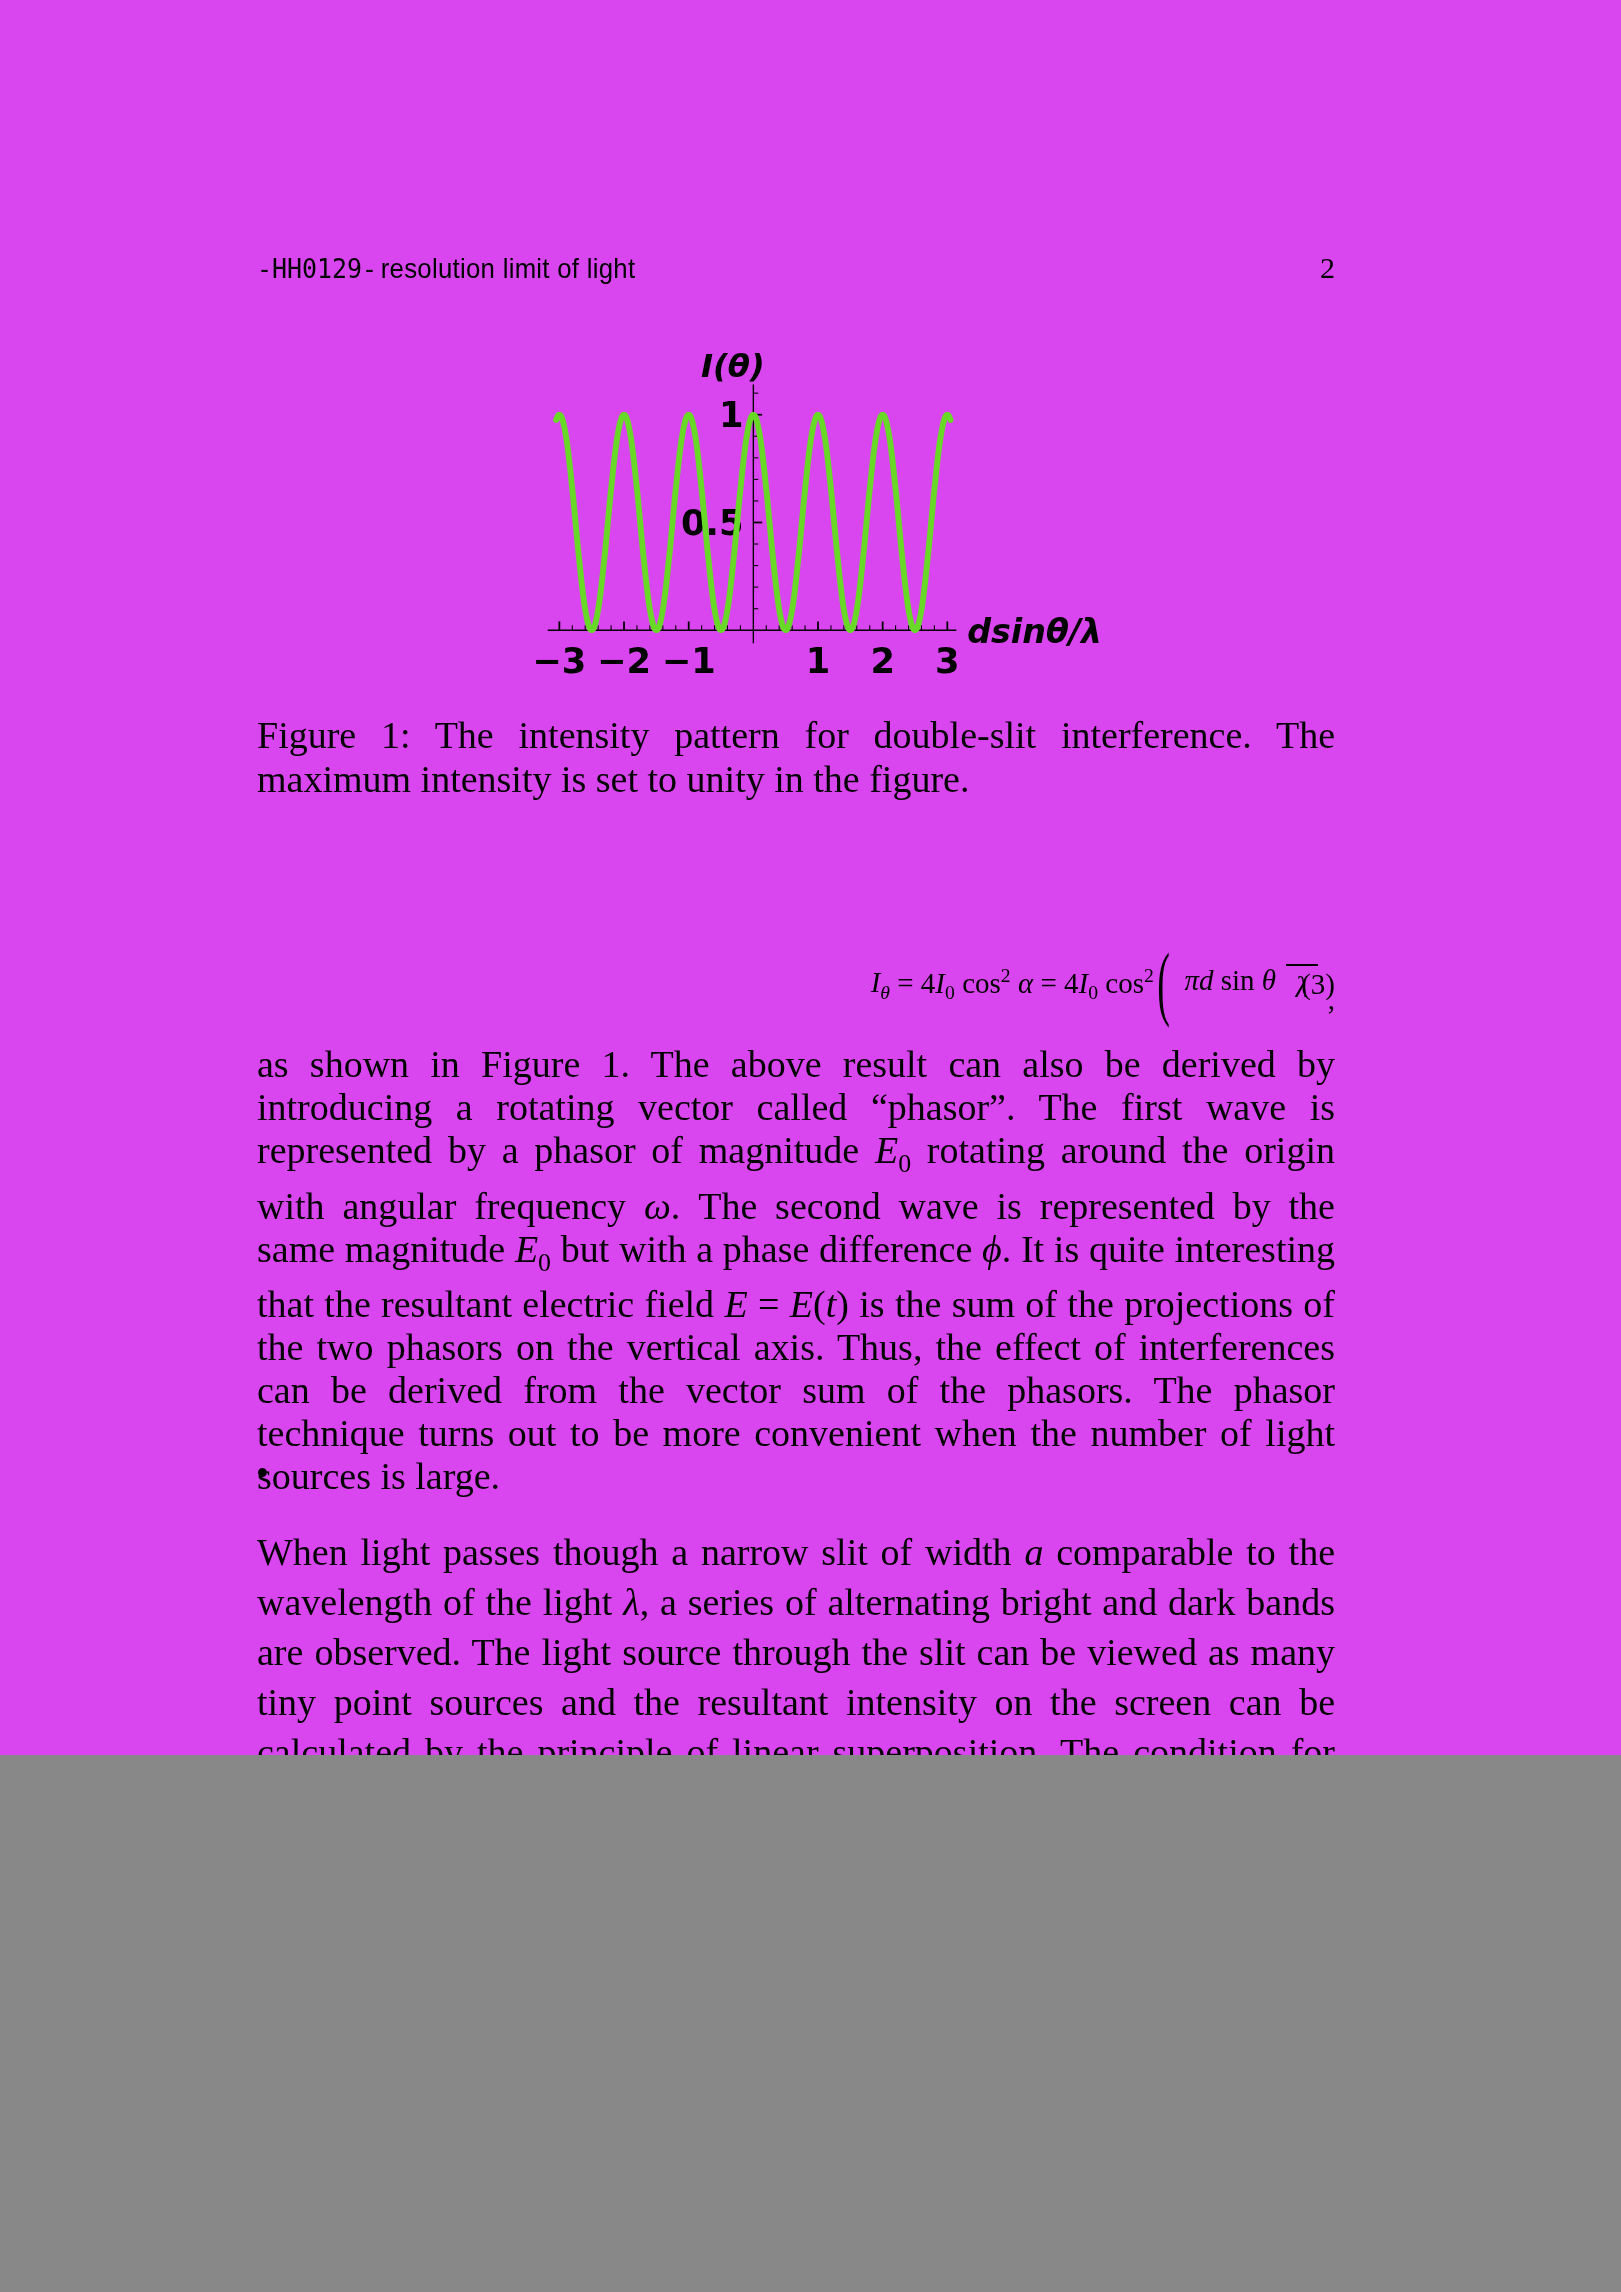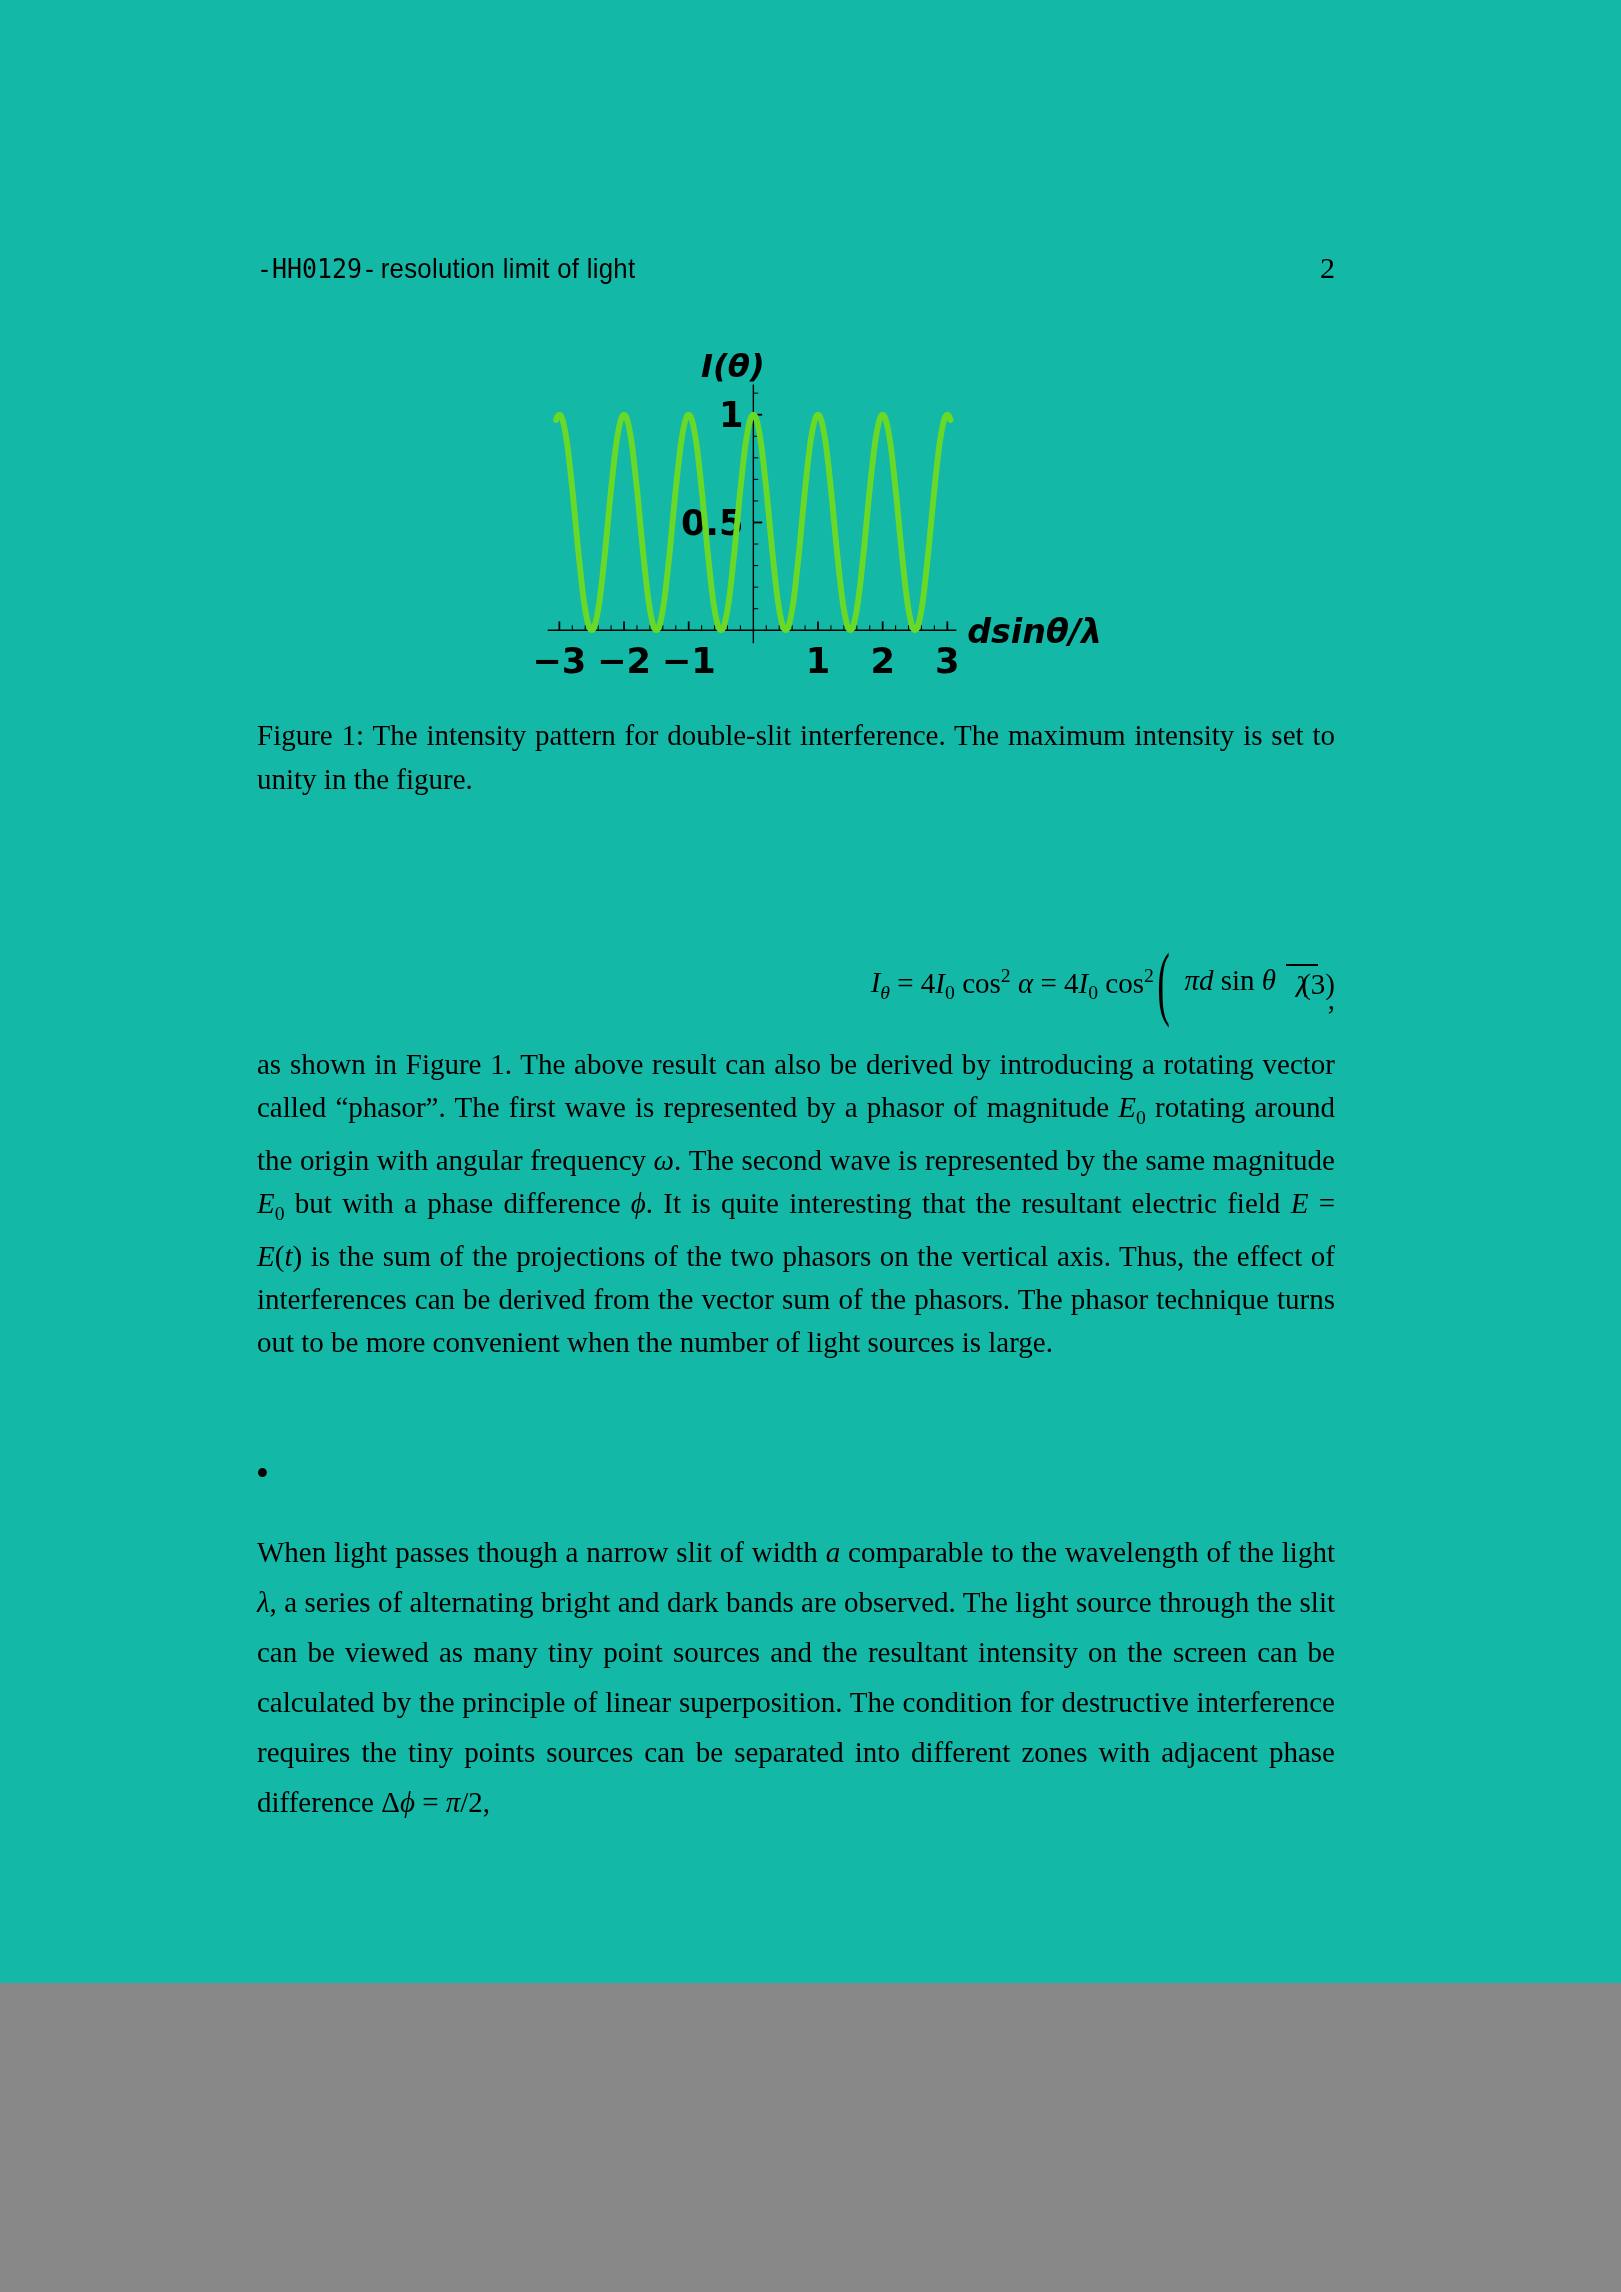--- a/index.html
+++ b/index.html
@@ -1,36 +1,36 @@
 <!DOCTYPE html>
 <html><head>
 <meta charset="utf-8">
 <style>
   html,body{margin:0;padding:0;background:#888;}
   .page{
     position:relative;
-    width:1621px;height:1983px;
+    width:1621px;height:1755px;
     margin:0 auto;
-    background:#14b8a6;
+    background:#d946ef;
     color:#000;
     font-family:"Liberation Serif", serif;
     overflow:hidden;
   }
   .abs{position:absolute;left:257px;width:1078px;}
   
   .header{top:251px;display:flex;justify-content:space-between;align-items:baseline;}
   .header-left{white-space:nowrap;transform:scaleX(0.94);transform-origin:left center;}
   .header-code{font-family:"DejaVu Sans Mono", monospace;font-size:26.5px;}
   .header-title{font-family:"Liberation Sans", sans-serif;font-size:27.4px;letter-spacing:0.3px;}
   .page-number{font-size:30px;}
   
   .chart-wrap{position:absolute;left:529px;top:345px;width:627px;height:353px;}
   
   .caption,.body-par{
-    font-size:29px;line-height:44px;text-align:justify;
+    font-size:38px;line-height:44px;text-align:justify;
   }
   .caption{top:713px;}
   .p1{top:844px;}
   .p2{top:1043px;line-height:43px;}
   .p3{top:1527px;line-height:50px;}
   .p4{top:1893px;line-height:43px;}
   .body-par i, .caption i, .equation i{font-style:italic;}
   sub,sup{font-size:68%;}
   
   .equation{

